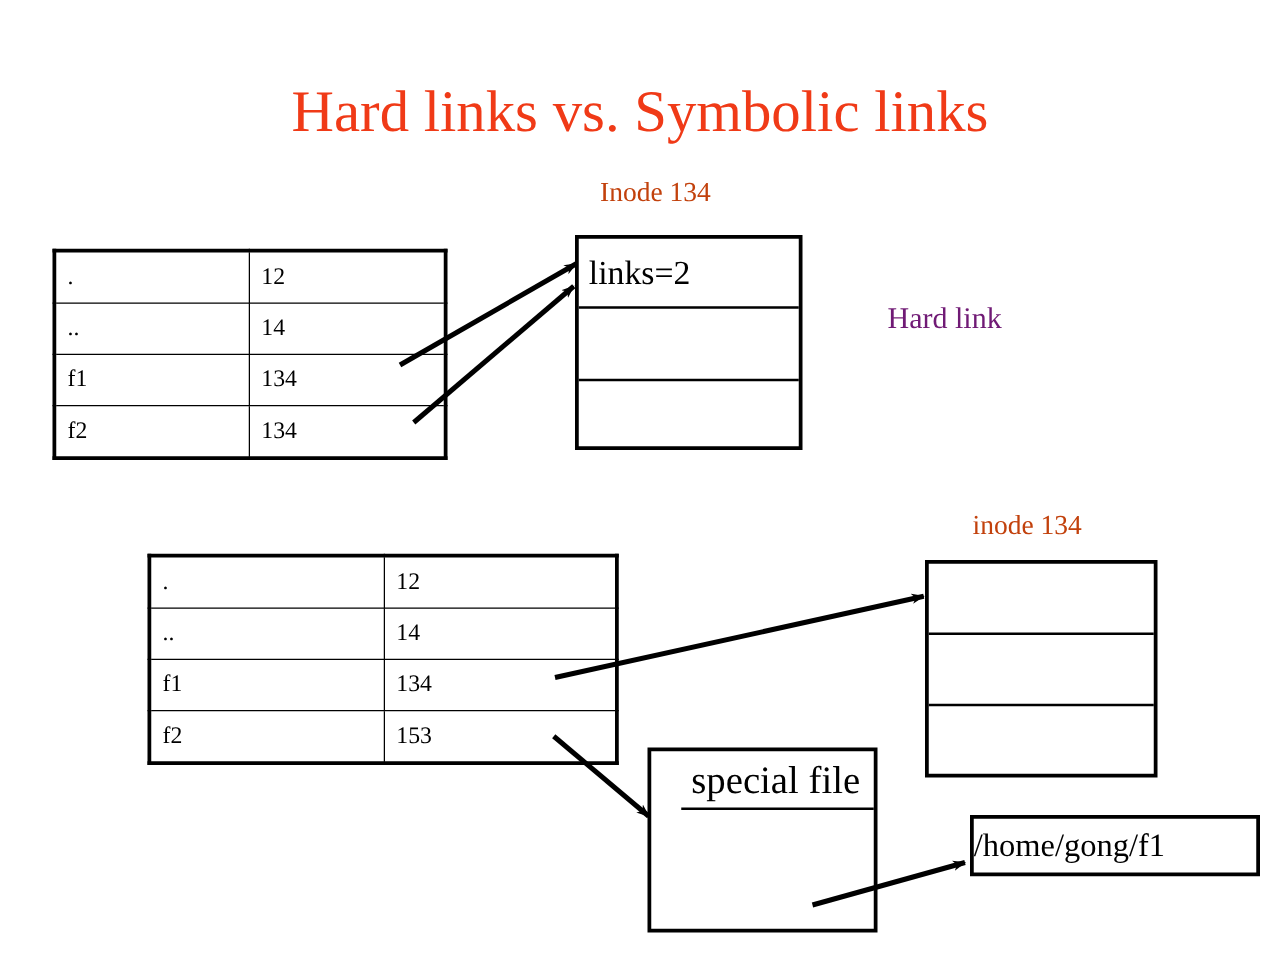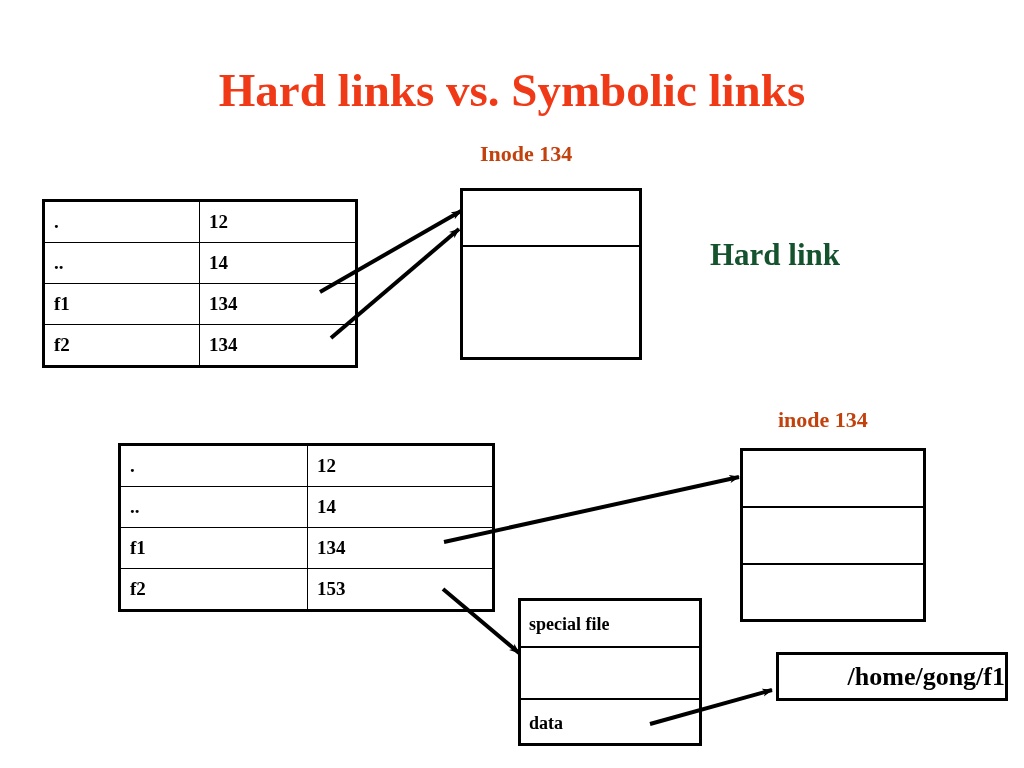--- a/index.html
+++ b/index.html
@@ -11,21 +11,20 @@
   body {
     font-family: "Liberation Serif", "DejaVu Serif", serif;
     color: #000000;
   }
   #slide {
     position: relative;
     width: 1024px;
     height: 768px;
     background: #ffffff;
     overflow: hidden;
-    font-weight: bold;
   }
   .abs { position: absolute; }
 
   
   #slide-title {
     left: 0;
     top: 62px;
     width: 1024px;
     text-align: center;
     font-size: 47px;
@@ -36,23 +35,23 @@
   }
 
   
   .plain-label {
     font-size: 22px;
     line-height: 28px;
     color: #c2410c;
     white-space: nowrap;
   }
   .big-label {
-    font-size: 31px;
+    font-size: 24px;
     line-height: 34px;
-    color: #14532d;
+    color: #701a75;
     white-space: nowrap;
   }
 
   
   .dir-table {
     border-collapse: collapse;
     table-layout: fixed;
     background: #ffffff;
     border: 3px solid #000000;
   }
@@ -103,33 +102,33 @@
   #inode-box-bottom {
     left: 740px; top: 448px; width: 186px; height: 174px;
   }
   #inode-box-bottom .inode-row { height: 57px; }
   #inode-box-bottom .inode-row:nth-child(3) { height: 54px; }
 
   
   #special-file-box {
     left: 518px; top: 598px; width: 184px; height: 148px;
   }
-  #special-file-box .inode-row { font-size: 18px; height: 47px; }
+  #special-file-box .inode-row { font-size: 31px; height: 47px; margin-left: 24px; }
   #special-file-box .inode-row:nth-child(2) { height: 52px; }
   #special-file-box .inode-row:nth-child(3) { height: 45px; }
 
   
   #path-box {
     left: 776px; top: 652px; width: 232px; height: 49px;
     border: 3px solid #000000;
     box-sizing: border-box;
     background: #ffffff;
     display: flex;
     align-items: center;
-    justify-content: flex-end;
+    justify-content: flex-start;
   }
   #path-box .path-text {
     font-size: 26px;
     line-height: 30px;
     white-space: nowrap;
   }
 
   
   #arrow-layer {
     left: 0; top: 0; width: 1024px; height: 768px;
@@ -160,20 +159,21 @@
         <td class="val-col">134</td>
       </tr>
       <tr>
         <td class="name-col">f2</td>
         <td class="val-col">134</td>
       </tr>
     </tbody>
   </table>
 
   <div class="abs inode-box" id="inode-box-top">
+    <div class="inode-row">links=2</div>
     <div class="inode-row"></div>
     <div class="inode-row"></div>
   </div>
 
   <div class="abs big-label" style="left:710px; top:238px;">Hard link</div>
 
   <div class="abs plain-label" style="left:778px; top:406px;">inode 134</div>
 
   <table class="dir-table abs" id="dir-table-bottom">
     <tbody>
@@ -198,21 +198,20 @@
 
   <div class="abs inode-box" id="inode-box-bottom">
     <div class="inode-row"></div>
     <div class="inode-row"></div>
     <div class="inode-row"></div>
   </div>
 
   <div class="abs inode-box" id="special-file-box">
     <div class="inode-row">special file</div>
     <div class="inode-row"></div>
-    <div class="inode-row">data</div>
   </div>
 
   <div class="abs" id="path-box">
     <span class="path-text">/home/gong/f1</span>
   </div>
 
 
   <svg class="abs" id="arrow-layer" viewBox="0 0 1024 768">
     <defs>
       <marker id="ah" markerWidth="11" markerHeight="9" refX="9.6" refY="4.5" orient="auto" markerUnits="userSpaceOnUse">

